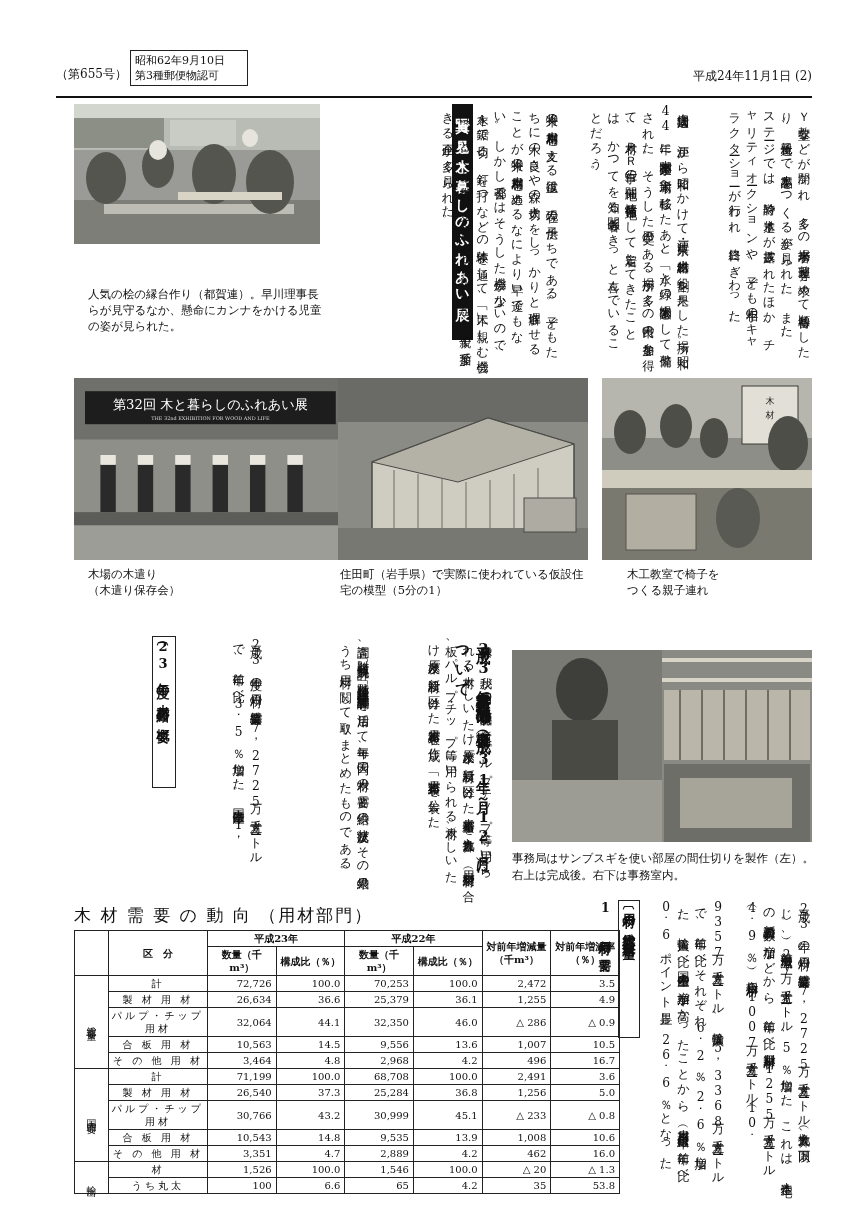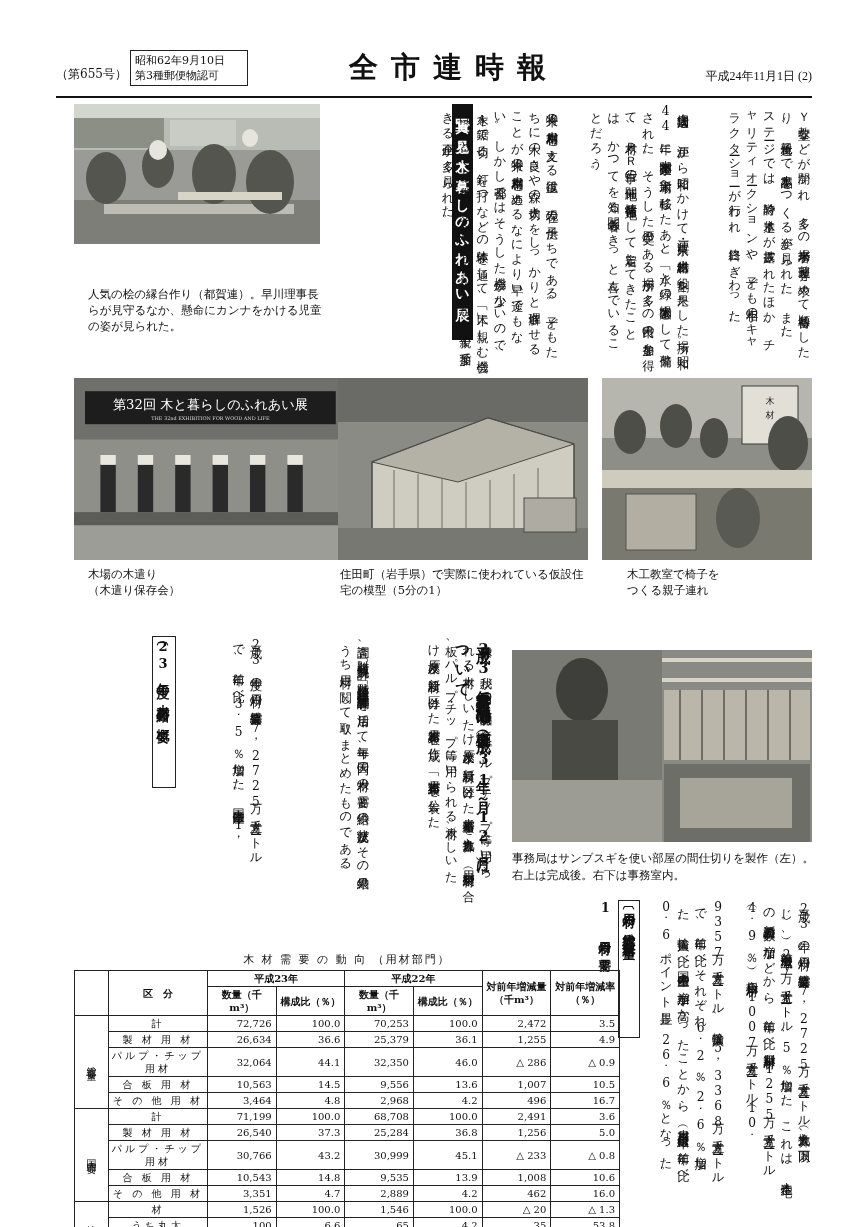--- a/index.html
+++ b/index.html
@@ -12,21 +12,21 @@
   .page{position:absolute;inset:0;}
 
   
   .masthead{position:absolute;left:56px;top:48px;width:756px;height:44px;}
   .mh-issue{position:absolute;left:0;top:18px;font-size:12px;letter-spacing:0;}
   .mh-box{position:absolute;left:74px;top:2px;width:118px;height:36px;border:1px solid #222;
           display:flex;flex-direction:column;justify-content:center;padding-left:4px;box-sizing:border-box;}
   .mh-box div{font-size:11px;line-height:15px;}
   .mh-title{position:absolute;left:258px;top:0px;width:280px;text-align:center;
             font-size:29px;letter-spacing:13px;font-weight:bold;font-family:"DejaVu Serif",serif;}
-  .mh-date{position:absolute;right:0;top:20px;font-size:12px;font-family:Liberation Serif, serif;}
+  .mh-date{position:absolute;right:0;top:20px;font-size:12px;}
   .mh-rule{position:absolute;left:56px;top:96px;width:756px;height:2px;background:#111;}
 
   
   .v{writing-mode:vertical-rl;text-orientation:upright;font-feature-settings:"vert";
      line-height:1.42;letter-spacing:1px;}
 
   
   .top-text{position:absolute;left:430px;top:104px;width:382px;height:258px;}
   .top-text .v{height:256px;font-size:12.2px;}
   .col-stack{display:flex;flex-direction:row-reverse;gap:0px;height:256px;}
@@ -60,41 +60,40 @@
   .mid-head .v{height:246px;font-size:14.5px;font-weight:bold;letter-spacing:2px;}
   .boxlabel{position:absolute;border:1px solid #222;box-sizing:border-box;}
   .boxlabel .v{font-size:13px;font-weight:bold;letter-spacing:2px;}
 
   
   .right-col{position:absolute;left:644px;top:900px;width:168px;height:286px;}
   .right-col .v{height:270px;font-size:12.2px;}
 
   
   .tbl-wrap{position:absolute;left:74px;top:904px;width:546px;}
-  .tbl-title{font-size:11px;letter-spacing:2px;text-align:center;margin-bottom:3px;margin-top:48px;}
+  .tbl-title{font-size:17px;letter-spacing:2px;margin-bottom:3px;}
   table.stat{border-collapse:collapse;width:546px;font-size:10px;}
   table.stat th,table.stat td{border:1px solid #222;padding:1px 2px;text-align:center;line-height:13px;}
   table.stat .lbl{width:26px;}
   table.stat td.rowname{width:86px;letter-spacing:3px;text-align:center;}
   table.stat .num{text-align:right;padding-right:4px;width:56px;}
   .tbl-note{position:absolute;left:78px;top:1148px;width:560px;font-size:8.5px;line-height:12px;}
   .vcell{writing-mode:vertical-rl;text-orientation:upright;letter-spacing:2px;margin:0 auto;}
 </style>
 </head>
 <body>
 
 <div class="page">
 
   <div class="masthead">
     <div class="mh-issue">（第655号）</div>
     <div class="mh-box">
       <div>昭和62年9月10日</div>
       <div>第3種郵便物認可</div>
     </div>
-    <div class="mh-title">全市連時報</div>
     <div class="mh-date">平成24年11月1日 (2)</div>
   </div>
   <div class="mh-rule"></div>
 
   <div class="photo p1">
     <svg class="ph-inner" viewBox="0 0 246 140" preserveAspectRatio="none">
       <rect width="246" height="140" fill="#9a9a96"></rect>
       <rect y="0" width="246" height="46" fill="#b9bcb4"></rect>
       <rect y="0" width="246" height="14" fill="#d3d6cf"></rect>
       <rect x="0" y="14" width="90" height="30" fill="#8c8f86"></rect>

